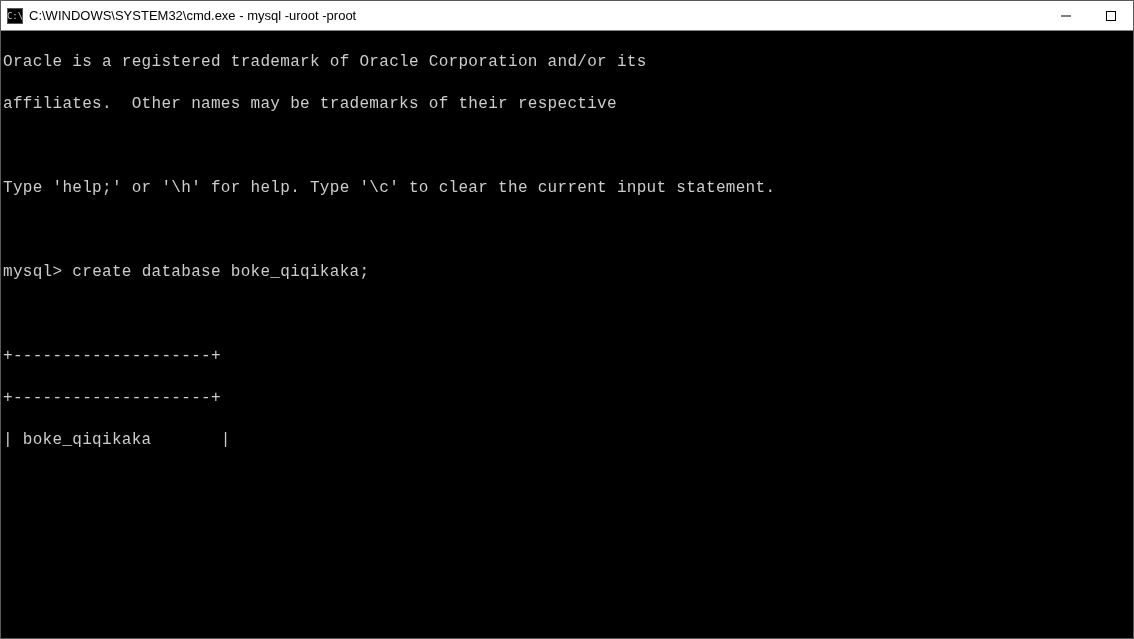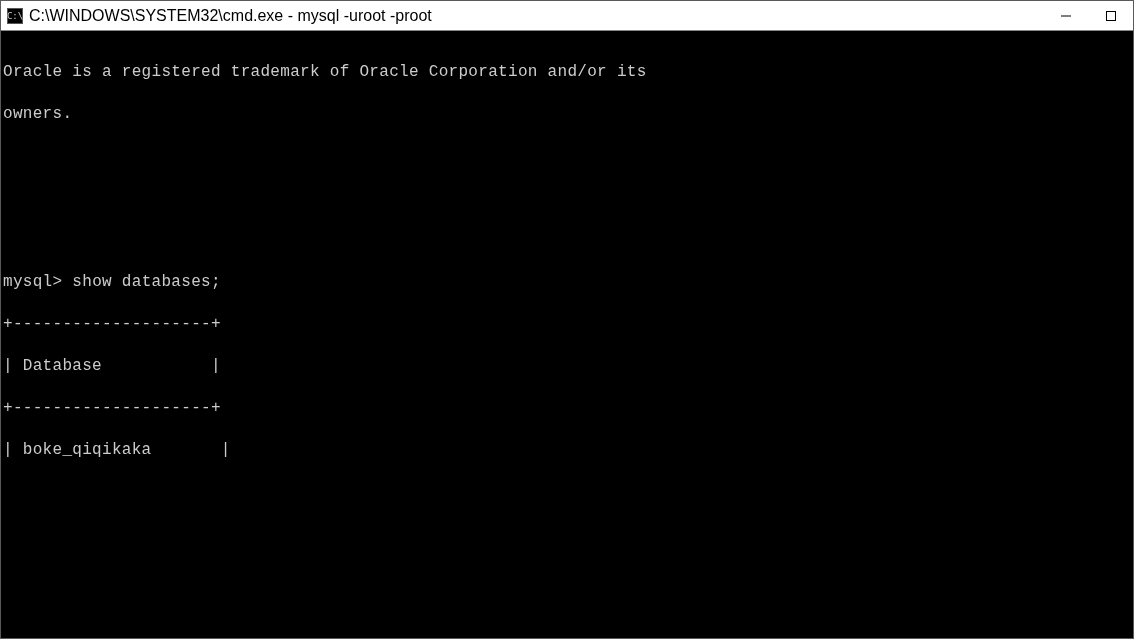--- a/index.html
+++ b/index.html
@@ -36,21 +36,21 @@
       align-items: center;
       justify-content: center;
       font-size: 9px;
       font-family: monospace;
       border:1px solid #555;
       background:#000;
       color:#ccc;
     }
     .titlebar-title {
       flex: 1;
-      font-size: 16px;
+      font-size: 13px;
     }
     .titlebar-controls {
       display: flex;
       height: 100%;
     }
     .titlebar-btn {
       width: 45px;
       height: 100%;
       display: flex;
       align-items: center;
@@ -58,21 +58,21 @@
       font-size: 12px;
       color: #000;
     }
     .terminal {
       flex: 1;
       background: #000;
       color: #ccc;
       font-family: "NSimSun","SimSun","Courier New", monospace;
       font-size: 16px;
       line-height: 21px;
-      padding: 10px 2px;
+      padding: 0 2px;
       white-space: pre;
       letter-spacing: 0.3px;
       overflow: hidden;
       position: relative;
     }
     .blank { height: 21px; }
   </style>
 </head>
 <body>
 
@@ -90,27 +90,27 @@
       <div class="titlebar-btn">
         <svg width="10" height="10" viewBox="0 0 10 10">
             <rect x="0.5" y="0.5" width="9" height="9" fill="none" stroke="#000" stroke-width="1"></rect>
           </svg>
       </div>
     </div>
   </div>
 
   <div class="terminal">
 <div>Oracle is a registered trademark of Oracle Corporation and/or its</div>
-<div>owners.</div>
+<div>affiliates.  Other names may be trademarks of their respective</div>
 <div class="blank"></div>
+<div>Type 'help;' or '\h' for help. Type '\c' to clear the current input statement.</div>
 <div class="blank"></div>
+<div><span>mysql&gt;</span><span> create database boke_qiqikaka;</span></div>
 <div class="blank"></div>
-<div><span>mysql&gt;</span><span> show databases;</span></div>
 <div>+--------------------+</div>
-<div>| Database           |</div>
 <div>+--------------------+</div>
 <div id="table-rows"><div>| boke_qiqikaka       |</div></div>
 
 
 
 
   </div>
 
 </div>
 

